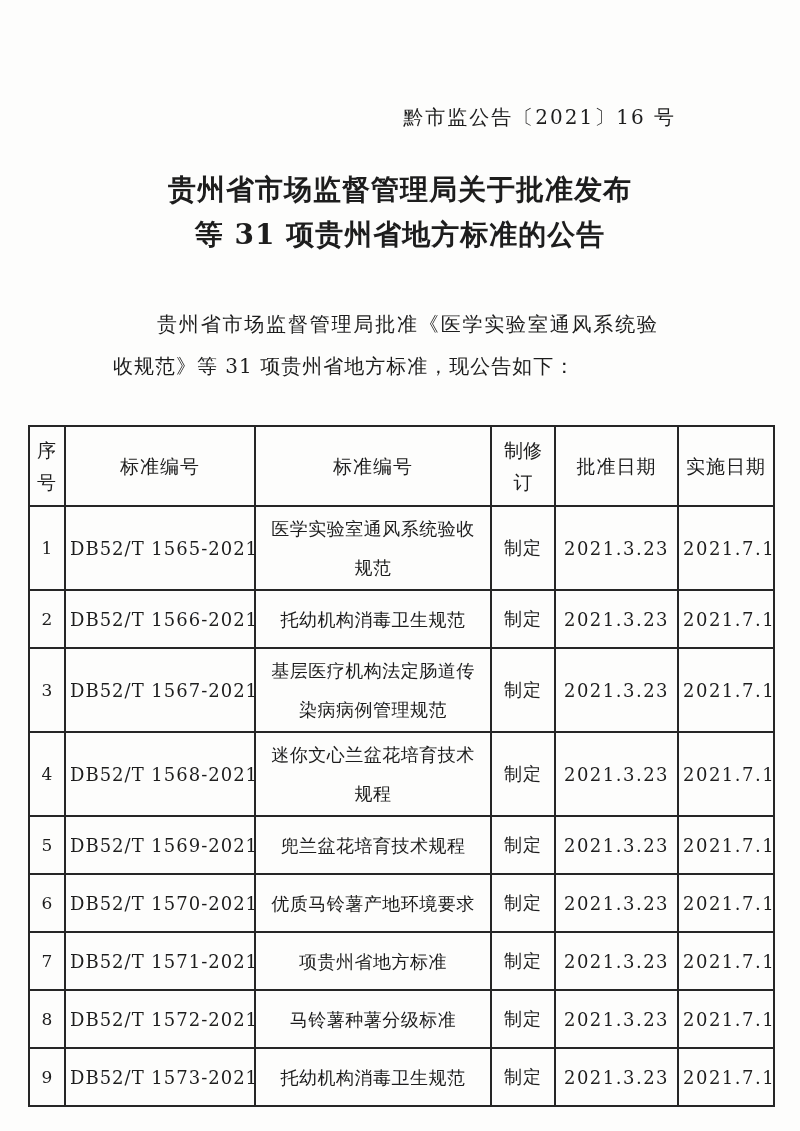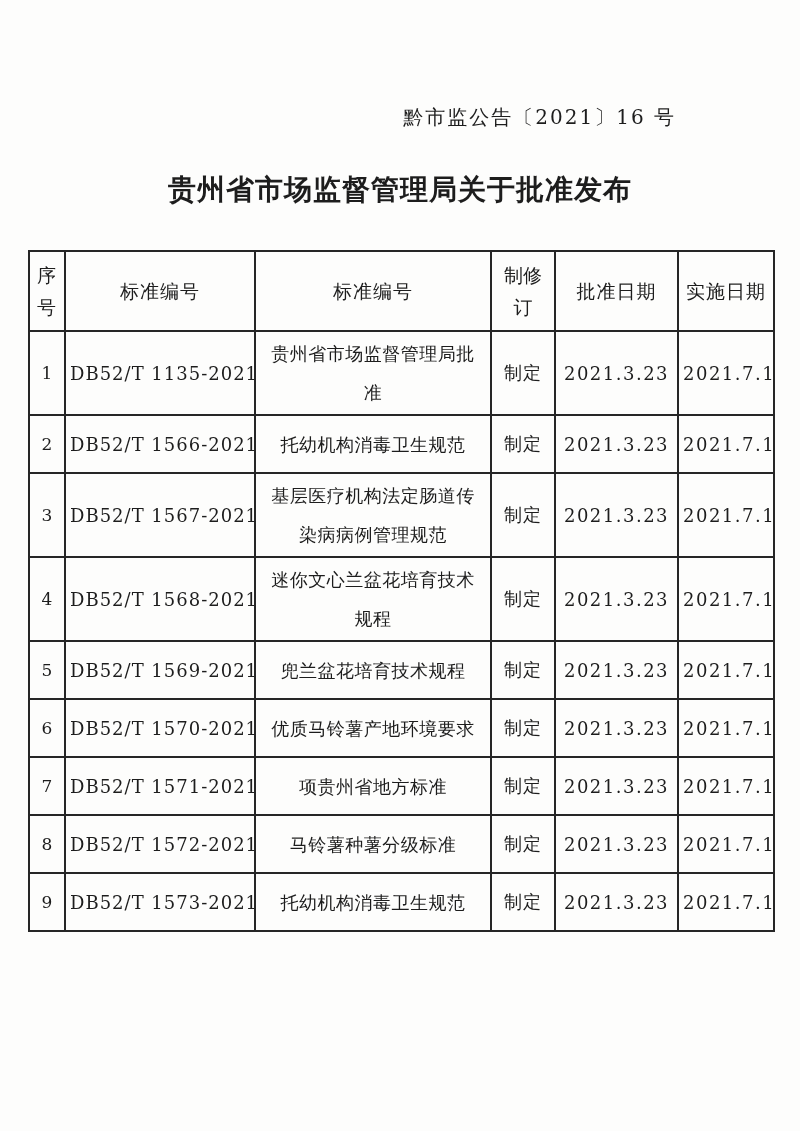--- a/index.html
+++ b/index.html
@@ -75,22 +75,24 @@
 </style>
 </head>
 <body>
 
 <div class="page">
 
   <div class="doc-number">黔市监公告〔2021〕16 号</div>
 
   <h1 class="title" style="margin-bottom:0;">
     <div>贵州省市场监督管理局关于批准发布</div>
+    <div>等 31 项贵州省地方标准的公告</div>
   </h1>
 
+  <p class="intro">贵州省市场监督管理局批准《医学实验室通风系统验收规范》等 31 项贵州省地方标准，现公告如下：</p>
 
   <table class="standards">
     <colgroup>
       <col style="width:36px">
       <col style="width:190px">
       <col style="width:236px">
       <col style="width:64px">
       <col style="width:123px">
       <col style="width:96px">
     </colgroup>
@@ -100,22 +102,22 @@
         <th class="h-code">标准编号</th>
         <th class="h-name">标准编号</th>
         <th class="h-type">制修订</th>
         <th class="h-appr">批准日期</th>
         <th class="h-eff">实施日期</th>
       </tr>
     </thead>
     <tbody id="table-body">
         <tr>
           <td class="cell-no">1</td>
-          <td class="cell-code">DB52/T 1135-2021</td>
-          <td class="cell-name">贵州省市场监督管理局批准</td>
+          <td class="cell-code">DB52/T 1565-2021</td>
+          <td class="cell-name">医学实验室通风系统验收规范</td>
           <td class="cell-type">制定</td>
           <td class="cell-approved">2021.3.23</td>
           <td class="cell-effective">2021.7.1</td>
         </tr>
         <tr>
           <td class="cell-no">2</td>
           <td class="cell-code">DB52/T 1566-2021</td>
           <td class="cell-name">托幼机构消毒卫生规范</td>
           <td class="cell-type">制定</td>
           <td class="cell-approved">2021.3.23</td>

